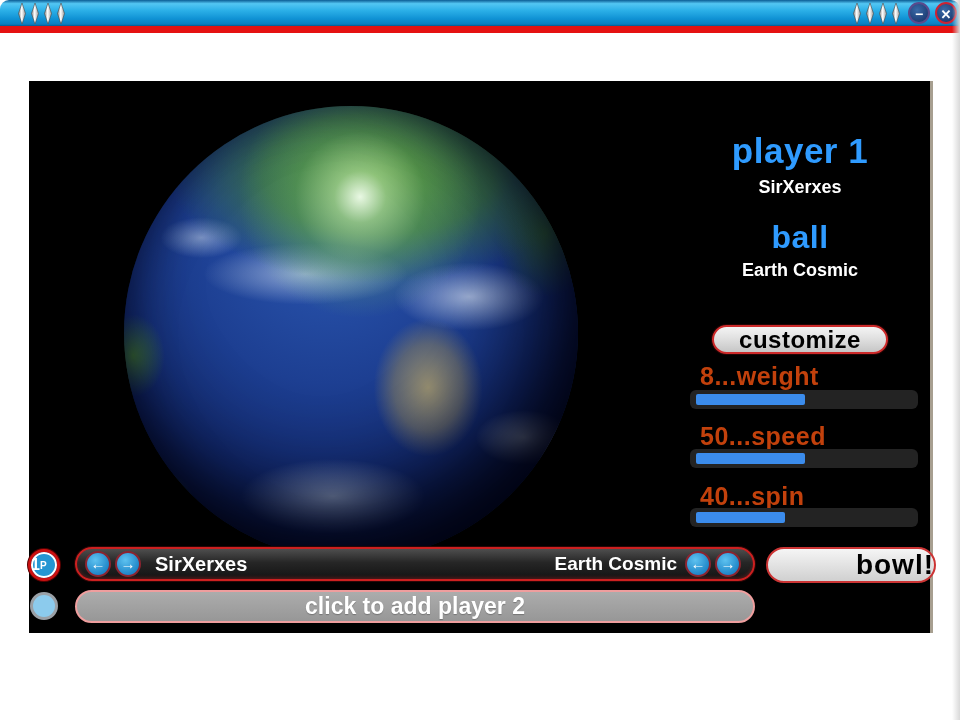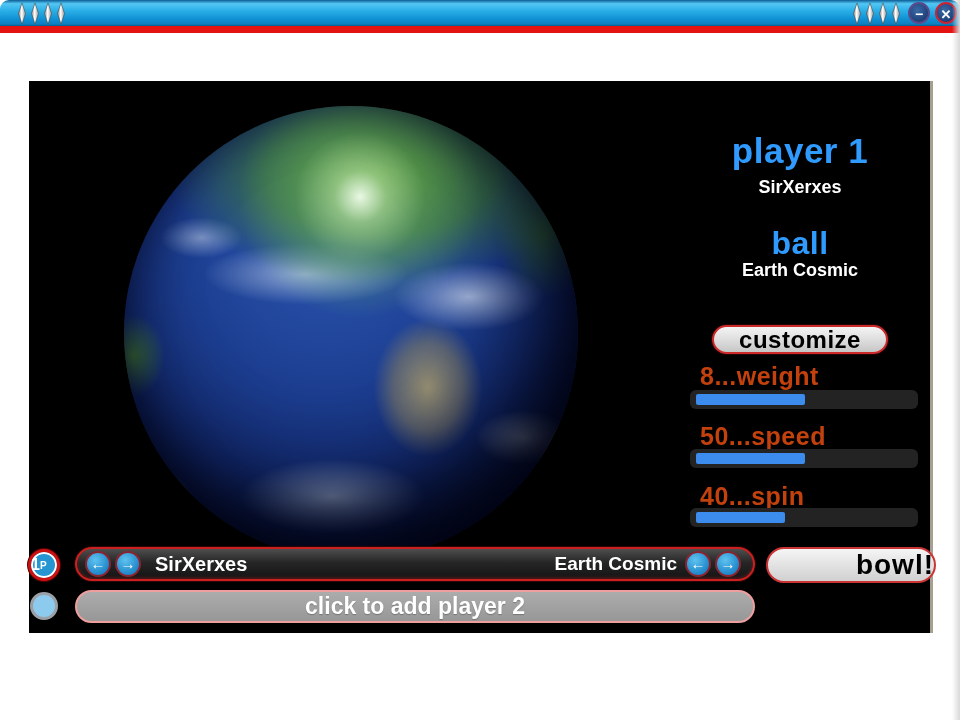--- a/index.html
+++ b/index.html
@@ -53,21 +53,21 @@
       radial-gradient(ellipse 12% 6% at 17% 29%, rgba(212,226,240,.5) 0%, rgba(212,226,240,0) 75%),
       radial-gradient(circle at 45% 30%, #2a56b0 0%, #1d3f92 35%, #12296e 60%, #081540 82%, #03081f 100%);
     box-shadow: inset -30px -50px 90px rgba(0,0,10,.85), inset 0 0 45px rgba(0,0,25,.5);
   }
   
   .panel-text{position:absolute;width:320px;left:611px;text-align:center;font-weight:bold;}
   .h-blue{color:#2f9bff;}
   .h-white{color:#ffffff;}
   .ph1{top:50px;font-size:35px;letter-spacing:.5px;}
   .pn1{top:96px;font-size:18px;}
-  .ph2{top:144px;font-size:32px;letter-spacing:.5px;}
+  .ph2{top:138px;font-size:32px;letter-spacing:.5px;}
   .pn2{top:179px;font-size:18px;}
   .customize-btn{
     position:absolute;left:683px;top:244px;width:176px;height:29px;
     border-radius:15px;border:2px solid #cc2a2a;box-sizing:border-box;
     background:linear-gradient(180deg,#f4f4f4 0%,#dcdcdc 55%,#c6c6c6 100%);
     box-shadow:0 0 0 1px #220505;
     color:#000;font-weight:bold;font-size:24px;text-align:center;line-height:25px;
     letter-spacing:.5px;cursor:pointer;
   }
   .slider-label{

